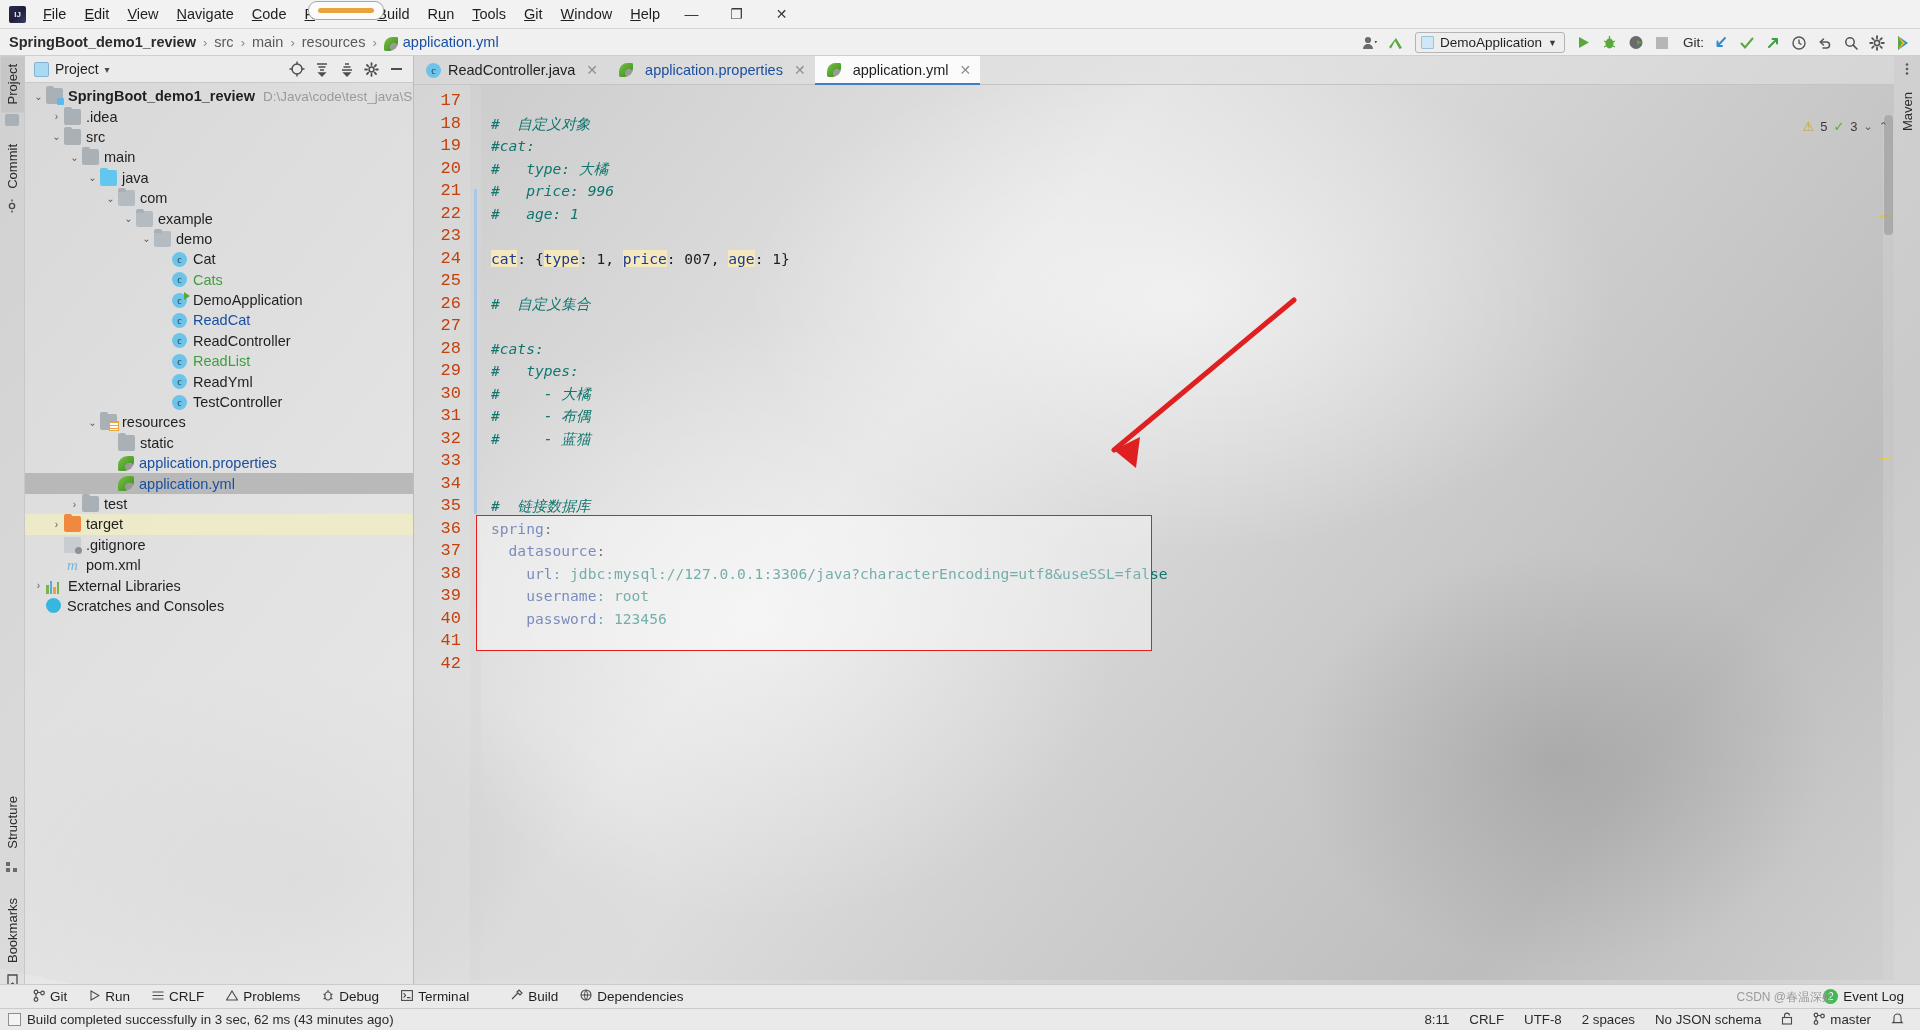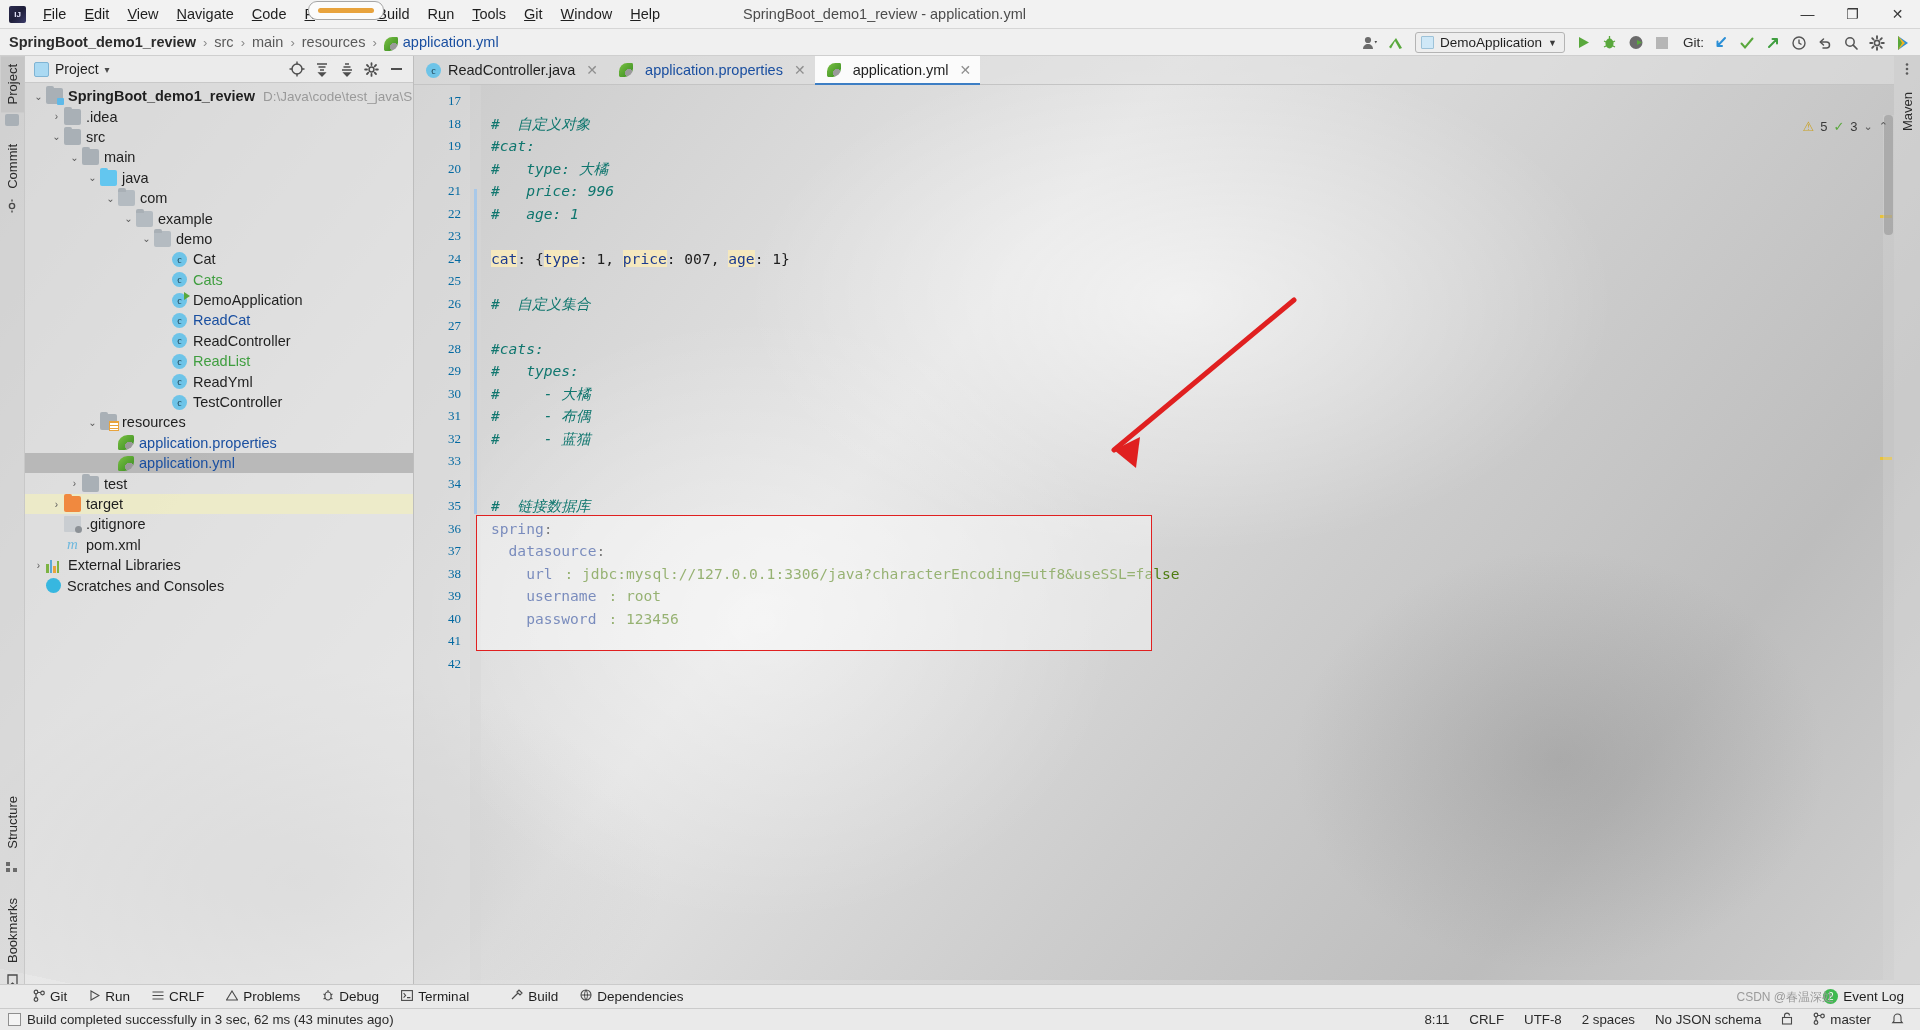--- a/index.html
+++ b/index.html
@@ -189,37 +189,37 @@
   .tab .x{ color:#8f8f8f; font-size:14px; margin-left:4px; }
   .tab .lbl2{ color:#1a4fa0; }
   .tab .cico{ width:15px;height:15px;border-radius:50%;background:#6ec4e8;color:#173a4a;font-size:10px;
      display:flex;align-items:center;justify-content:center;font-family:"Liberation Serif",serif;}
 
   .code-wrap{ flex:1; position:relative; overflow:hidden; }
   .gutter{
     position:absolute;left:0;top:0;bottom:0;width:56px;
     background:rgba(223,223,223,.55);
     text-align:right; padding-right:9px; padding-top:5px;
-    color:#0369a1; font-family:Liberation Serif, serif; font-size:13px; line-height:22.5px;
+    color:#c2410c; font-family:Liberation Mono, monospace; font-size:17px; line-height:22.5px;
   }
   .gutter-fold{
     position:absolute;left:56px;top:0;bottom:0;width:11px;background:rgba(214,214,214,.45);
   }
   .fold-line{ position:absolute; left:4px; top:104px; width:3px; height:325px; background:#a8c8e8; }
   .code{
     position:absolute;left:67px;right:0;top:0;bottom:0;
     font-family:"DejaVu Sans Mono", monospace; font-size:14.6px; line-height:22.5px;
     padding-top:5px; padding-left:10px; white-space:pre;
   }
   .cl{ height:22.5px; }
   .cm{ color:#0f766e; font-style:italic; }
   .key{ color:#1a3a8f; }
   .kw-hl{ background:#f5e8bd; color:#1a3a8f; }
   .pun{ color:#1f1f1f; }
-  .val{ color:#4d7c0f;margin-left:12px; }
+  .val{ color:#0f766e; }
 
   .redbox{
     position:absolute; left:62px; top:430px; width:676px; height:136px;
     border:1.6px solid #e02020; background:rgba(252,252,252,.42); pointer-events:none;
   }
   .arrow-ann{ position:absolute; left:0; top:0; width:100%; height:100%; pointer-events:none; z-index:8;}
 
   
   .inspect{
     position:absolute; right:6px; top:34px; display:flex; align-items:center; gap:6px;
@@ -285,21 +285,20 @@
       </div>
   </div>
   <div class="menu-item"><u>C</u>ode</div>
   <div class="menu-item"><u>R</u>efactor</div>
   <div class="menu-item"><u>B</u>uild</div>
   <div class="menu-item">R<u>u</u>n</div>
   <div class="menu-item"><u>T</u>ools</div>
   <div class="menu-item"><u>G</u>it</div>
   <div class="menu-item"><u>W</u>indow</div>
   <div class="menu-item"><u>H</u>elp</div>
-  <div class="win-title">SpringBoot_demo1_review - application.yml</div>
   <div class="win-ctrl">
     <div class="win-btn">—</div>
     <div class="win-btn">❐</div>
     <div class="win-btn close">✕</div>
   </div>
 </div>
 
 <div class="navbar">
   <span class="crumb first">SpringBoot_demo1_review</span>
   <span class="crumb-sep">›</span>
@@ -555,20 +554,25 @@
       </div>
       <div class="row" style="padding-left: 132px;">
         <span class="arrow"></span>
         <span class="ic cls">c</span>
         <span class="lbl ">TestController</span>
       </div>
       <div class="row" style="padding-left: 60px;">
         <span class="arrow">⌄</span>
         <span class="ic folder res"></span>
         <span class="lbl ">resources</span>
+      </div>
+      <div class="row" style="padding-left: 78px;">
+        <span class="arrow"></span>
+        <span class="ic folder"></span>
+        <span class="lbl ">static</span>
       </div>
       <div class="row" style="padding-left: 78px;">
         <span class="arrow"></span>
         <span class="ic leafico"></span>
         <span class="lbl blue">application.properties</span>
       </div>
       <div class="row sel" style="padding-left: 78px;">
         <span class="arrow"></span>
         <span class="ic leafico"></span>
         <span class="lbl blue">application.yml</span>

